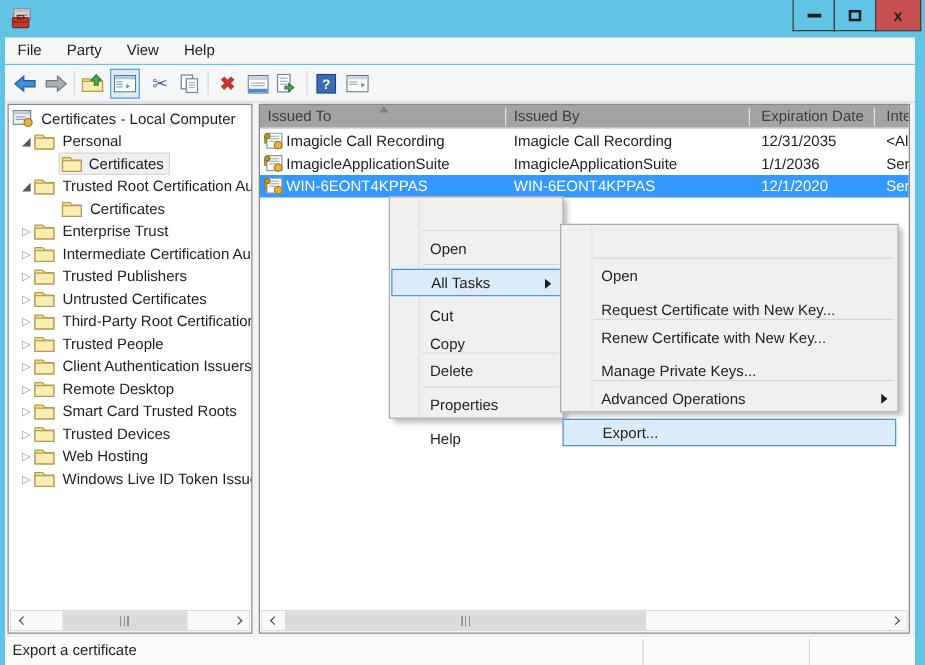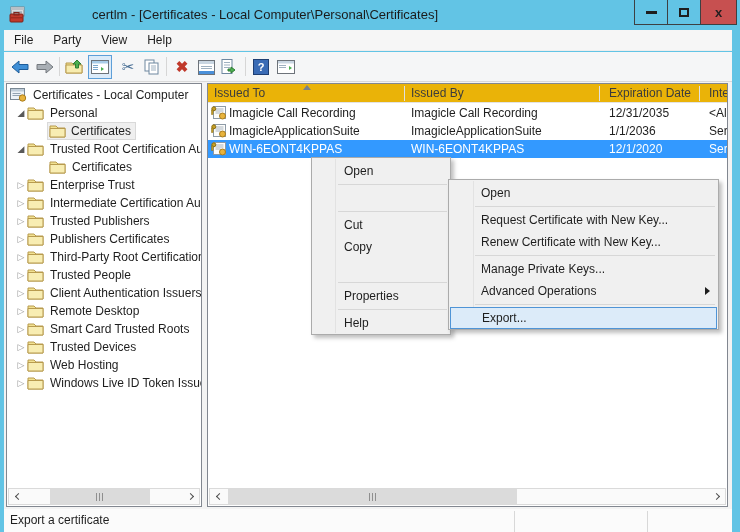--- a/index.html
+++ b/index.html
@@ -43,21 +43,21 @@
   .trow { position:absolute; left:0; height:18px; display:flex; align-items:center; white-space:nowrap; width:300px; }
   .expander { width:12px; text-align:center; flex:0 0 12px; }
   .tree-icon { width:17px; height:14px; flex:0 0 17px; margin-right:3px; }
   .tlabel { padding:0 3px; line-height:16px; }
   .selbox { display:flex; align-items:center; background:#EFEFEF; border:1px solid #D9D9D9; padding:0 1px; }
   .selbox .tree-icon { margin-right:2px; }
   .exp-open { color:#595959; font-size:9px; line-height:1; }
   .exp-closed { color:#9a9a9a; font-size:9px; line-height:1; }
 
   
-  .lheader { position:absolute; left:0; top:0; width:519px; height:19px; background:#eab308;
+  .lheader { position:absolute; left:0; top:0; width:519px; height:19px; background:#a3a3a3;
              border-bottom:1px solid #E3E3E3; }
   .hcell { position:absolute; top:0; height:19px; line-height:19px; color:#3c3c3c; white-space:nowrap; }
   .hdiv { position:absolute; top:2px; height:15px; width:1px; background:#E0E0E0; }
   .sort-arrow { position:absolute; top:1px; width:0; height:0; border-left:4px solid transparent;
                 border-right:4px solid transparent; border-bottom:5px solid #77818C; }
   .lrow { position:absolute; left:0; width:519px; height:18px; }
   .lrow.selected { background:#3399FF; color:#fff; }
   .lcell { position:absolute; top:0; height:18px; line-height:18px; white-space:nowrap; overflow:hidden; }
   .cert-icon { position:absolute; left:3px; top:2px; width:16px; height:14px; }
 
@@ -76,42 +76,41 @@
   .statusbar { position:absolute; left:4px; top:509px; width:728px; height:23px; background:#FBFBFB; }
   .status-text { position:absolute; left:6px; top:4px; }
   .status-sep { position:absolute; top:2px; width:1px; height:21px; background:#D8D8D8; }
 
   
   .popup { position:absolute; background:#F0F0F0; border:1px solid #ABABAB;
            box-shadow:3px 3px 4px rgba(0,0,0,0.25); z-index:50; }
   #context-menu { left:311px; top:157px; width:140px; height:178px; }
   #submenu { left:448px; top:179px; width:271px; height:151px; z-index:60; }
   .gutter { position:absolute; top:1px; bottom:1px; width:1px; background:#E2E2E2; }
-  .mitem { position:absolute; left:1px; right:1px; height:22px; line-height:22px; padding-left:31px; white-space:nowrap; }
+  .mitem { position:absolute; left:1px; right:1px; height:22px; line-height:22px; padding-left:31px; white-space:nowrap;margin-top:28px; }
   .mitem.hl { background:#DCEBF9; border:1px solid #4F94D6; line-height:20px; }
   .msep { position:absolute; left:26px; right:3px; height:1px; background:#D7D7D7; }
   .sub-arrow { position:absolute; top:7px; width:0; height:0; border-top:4px solid transparent;
                border-bottom:4px solid transparent; border-left:5px solid #1e1e1e; }
 </style>
 </head>
 <body>
 
 <div id="window">
 
   <div class="titlebar">
     <svg class="app-icon" viewBox="0 0 20 20">
       <rect x="3" y="2" width="13" height="9" fill="#D9DCDE" stroke="#7B8288"></rect>
       <rect x="3" y="2" width="13" height="3" fill="#B9C0C6"></rect>
       <rect x="5" y="6.5" width="9" height="1.2" fill="#8E979E"></rect>
       <rect x="5" y="8.5" width="6" height="1.2" fill="#8E979E"></rect>
       <rect x="2" y="9" width="13" height="8" rx="1" fill="#C0392B" stroke="#7E241B"></rect>
       <rect x="6" y="7.5" width="5" height="2.5" fill="none" stroke="#7E241B"></rect>
       <rect x="2" y="12" width="13" height="1.4" fill="#9E2B1F"></rect>
     </svg>
-    <div class="title-text">certlm - [Certificates - Local Computer\Personal\Certificates]</div>
     <div class="win-controls">
       <div class="win-btn">
           <span class="glyph-min"></span>
         </div>
       <div class="win-btn">
           <span class="glyph-max"></span>
         </div>
       <div class="win-btn close">
           <span class="glyph-close">x</span>
         </div>
@@ -274,21 +273,21 @@
         <path d="M1 4.5 L16 4.5 L16 13 L1 13 Z" fill="#F8EDB2" stroke="#B89B4E"></path>
       </svg>
       <span class="tlabel">Trusted Publishers</span>
     </div>
     <div class="trow" style="top:146px;padding-left:8px">
       <span class="expander exp-closed">▷</span>
       <svg class="tree-icon" viewBox="0 0 17 14">
         <path d="M1 2 L7 2 L9 4 L16 4 L16 13 L1 13 Z" fill="#F2E191" stroke="#B89B4E"></path>
         <path d="M1 4.5 L16 4.5 L16 13 L1 13 Z" fill="#F8EDB2" stroke="#B89B4E"></path>
       </svg>
-      <span class="tlabel">Publishers Certificates</span>
+      <span class="tlabel">Untrusted Certificates</span>
     </div>
     <div class="trow" style="top:164px;padding-left:8px">
       <span class="expander exp-closed">▷</span>
       <svg class="tree-icon" viewBox="0 0 17 14">
         <path d="M1 2 L7 2 L9 4 L16 4 L16 13 L1 13 Z" fill="#F2E191" stroke="#B89B4E"></path>
         <path d="M1 4.5 L16 4.5 L16 13 L1 13 Z" fill="#F8EDB2" stroke="#B89B4E"></path>
       </svg>
       <span class="tlabel">Third-Party Root Certification</span>
     </div>
     <div class="trow" style="top:182px;padding-left:8px">
@@ -441,23 +440,28 @@
   <div class="statusbar">
     <span class="status-text">Export a certificate</span>
     <span class="status-sep" style="left:510px"></span>
     <span class="status-sep" style="left:643px"></span>
   </div>
 
   <div class="popup" id="context-menu">
     <div class="gutter" style="left:23px"></div>
     <div class="mitem" style="top:2px">Open</div>
     <div class="msep" style="top:26px"></div>
+    <div class="mitem hl" style="top:29px">
+      <span>All Tasks</span>
+      <span class="sub-arrow" style="right:7px"></span>
+    </div>
     <div class="msep" style="top:53px"></div>
     <div class="mitem" style="top:78px">Copy</div>
     <div class="mitem" style="top:56px">Cut</div>
+    <div class="mitem" style="top:100px">Delete</div>
     <div class="msep" style="top:124px"></div>
     <div class="mitem" style="top:127px">Properties</div>
     <div class="msep" style="top:151px"></div>
     <div class="mitem" style="top:154px">Help</div>
   </div>
 
   <div class="popup" id="submenu">
     <div class="gutter" style="left:24px"></div>
     <div class="mitem" style="top:2px">Open</div>
     <div class="msep" style="top:26px"></div>

